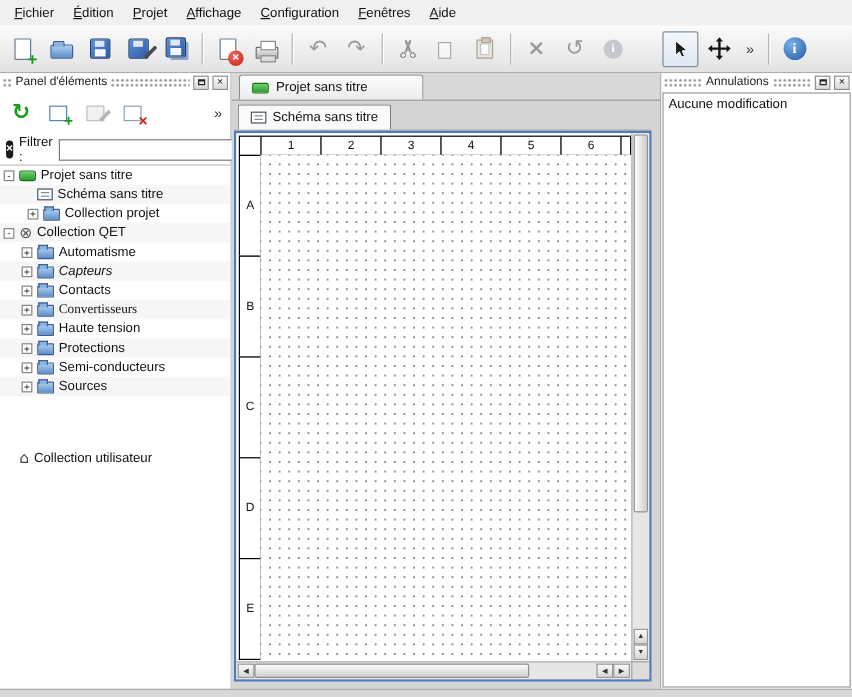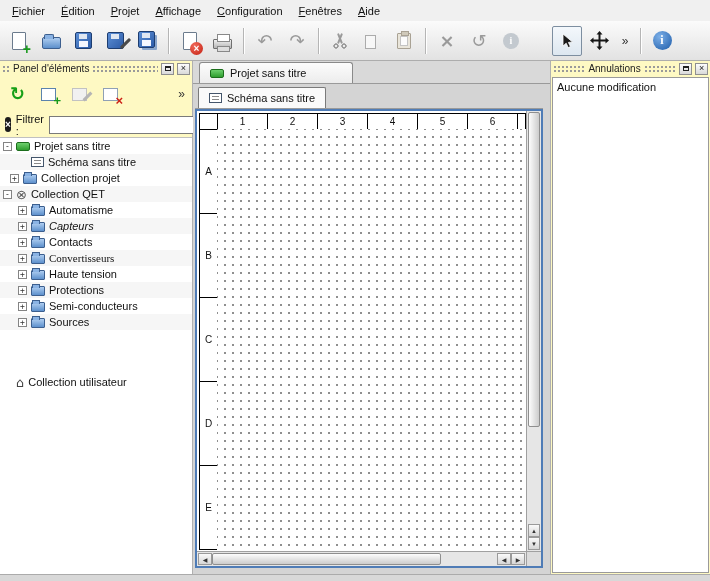--- a/index.html
+++ b/index.html
@@ -68,21 +68,21 @@
   .ic-paste::after  { content:""; position:absolute; inset:2px; background:#fcfcfc; border:1px solid #c4c4c4; }
   
   .ic-info { width:16px; height:16px; border-radius:50%; text-align:center;
              font:bold 10px/16px "Liberation Serif",serif; }
   .ic-info.gray { background:#c3c9cf; color:#fff; }
   .ic-info.blue { background:radial-gradient(circle at 35% 30%,#7db0e8,#1b5aa8); color:#fff; width:19px; height:19px; line-height:19px; font-size:12px; }
 
   
   .workspace { flex:1; display:flex; min-height:0; }
 
-  .dock { display:flex; flex-direction:column; background:#fef9c3; }
+  .dock { display:flex; flex-direction:column; background:#ffffff; }
   .dock.left { width:193px; border-right:1px solid #b0b0b0; }
   .dock.right { width:160px; border-left:1px solid #b0b0b0; }
 
   .dock-title { height:15px; display:flex; align-items:center; gap:3px; padding:0 2px; font-size:10px; color:#222; }
   .grip { height:8px; background-image:radial-gradient(#9a9a9a 1px,transparent 1.2px); background-size:4px 4px; }
   .grip.fix { width:8px; }
   .grip.grow { flex:1; }
   .dbtn { width:13px; height:12px; display:flex; align-items:center; justify-content:center;
           border:1px solid #8f8f8f; background:linear-gradient(#fdfdfd,#d9d9d9); font-size:9px; line-height:1; color:#222; }
   .float-glyph { width:6px; height:5px; border:1px solid #222; border-top-width:2px; display:block; }
@@ -293,21 +293,21 @@
             <span class="tree-icon"></span>
             <span class="tree-label">Projet sans titre</span>
           </div>
 
           <div class="tree-row" data-icon="schema" data-expand="none" style="padding-left: 18px;">
             <span class="expander"></span>
             <span class="tree-icon"></span>
             <span class="tree-label">Schéma sans titre</span>
           </div>
 
-          <div class="tree-row" data-icon="folder" data-expand="plus" style="padding-left: 10px;">
+          <div class="tree-row" data-icon="folder" data-expand="plus" style="padding-left: 23px;">
             <span class="expander"></span>
             <span class="tree-icon"></span>
             <span class="tree-label">Collection projet</span>
           </div>
 
           <div class="tree-row" data-icon="qet" data-expand="minus" style="padding-left: 3px;">
             <span class="expander"></span>
             <span class="tree-icon"></span>
             <span class="tree-label">Collection QET</span>
           </div>

